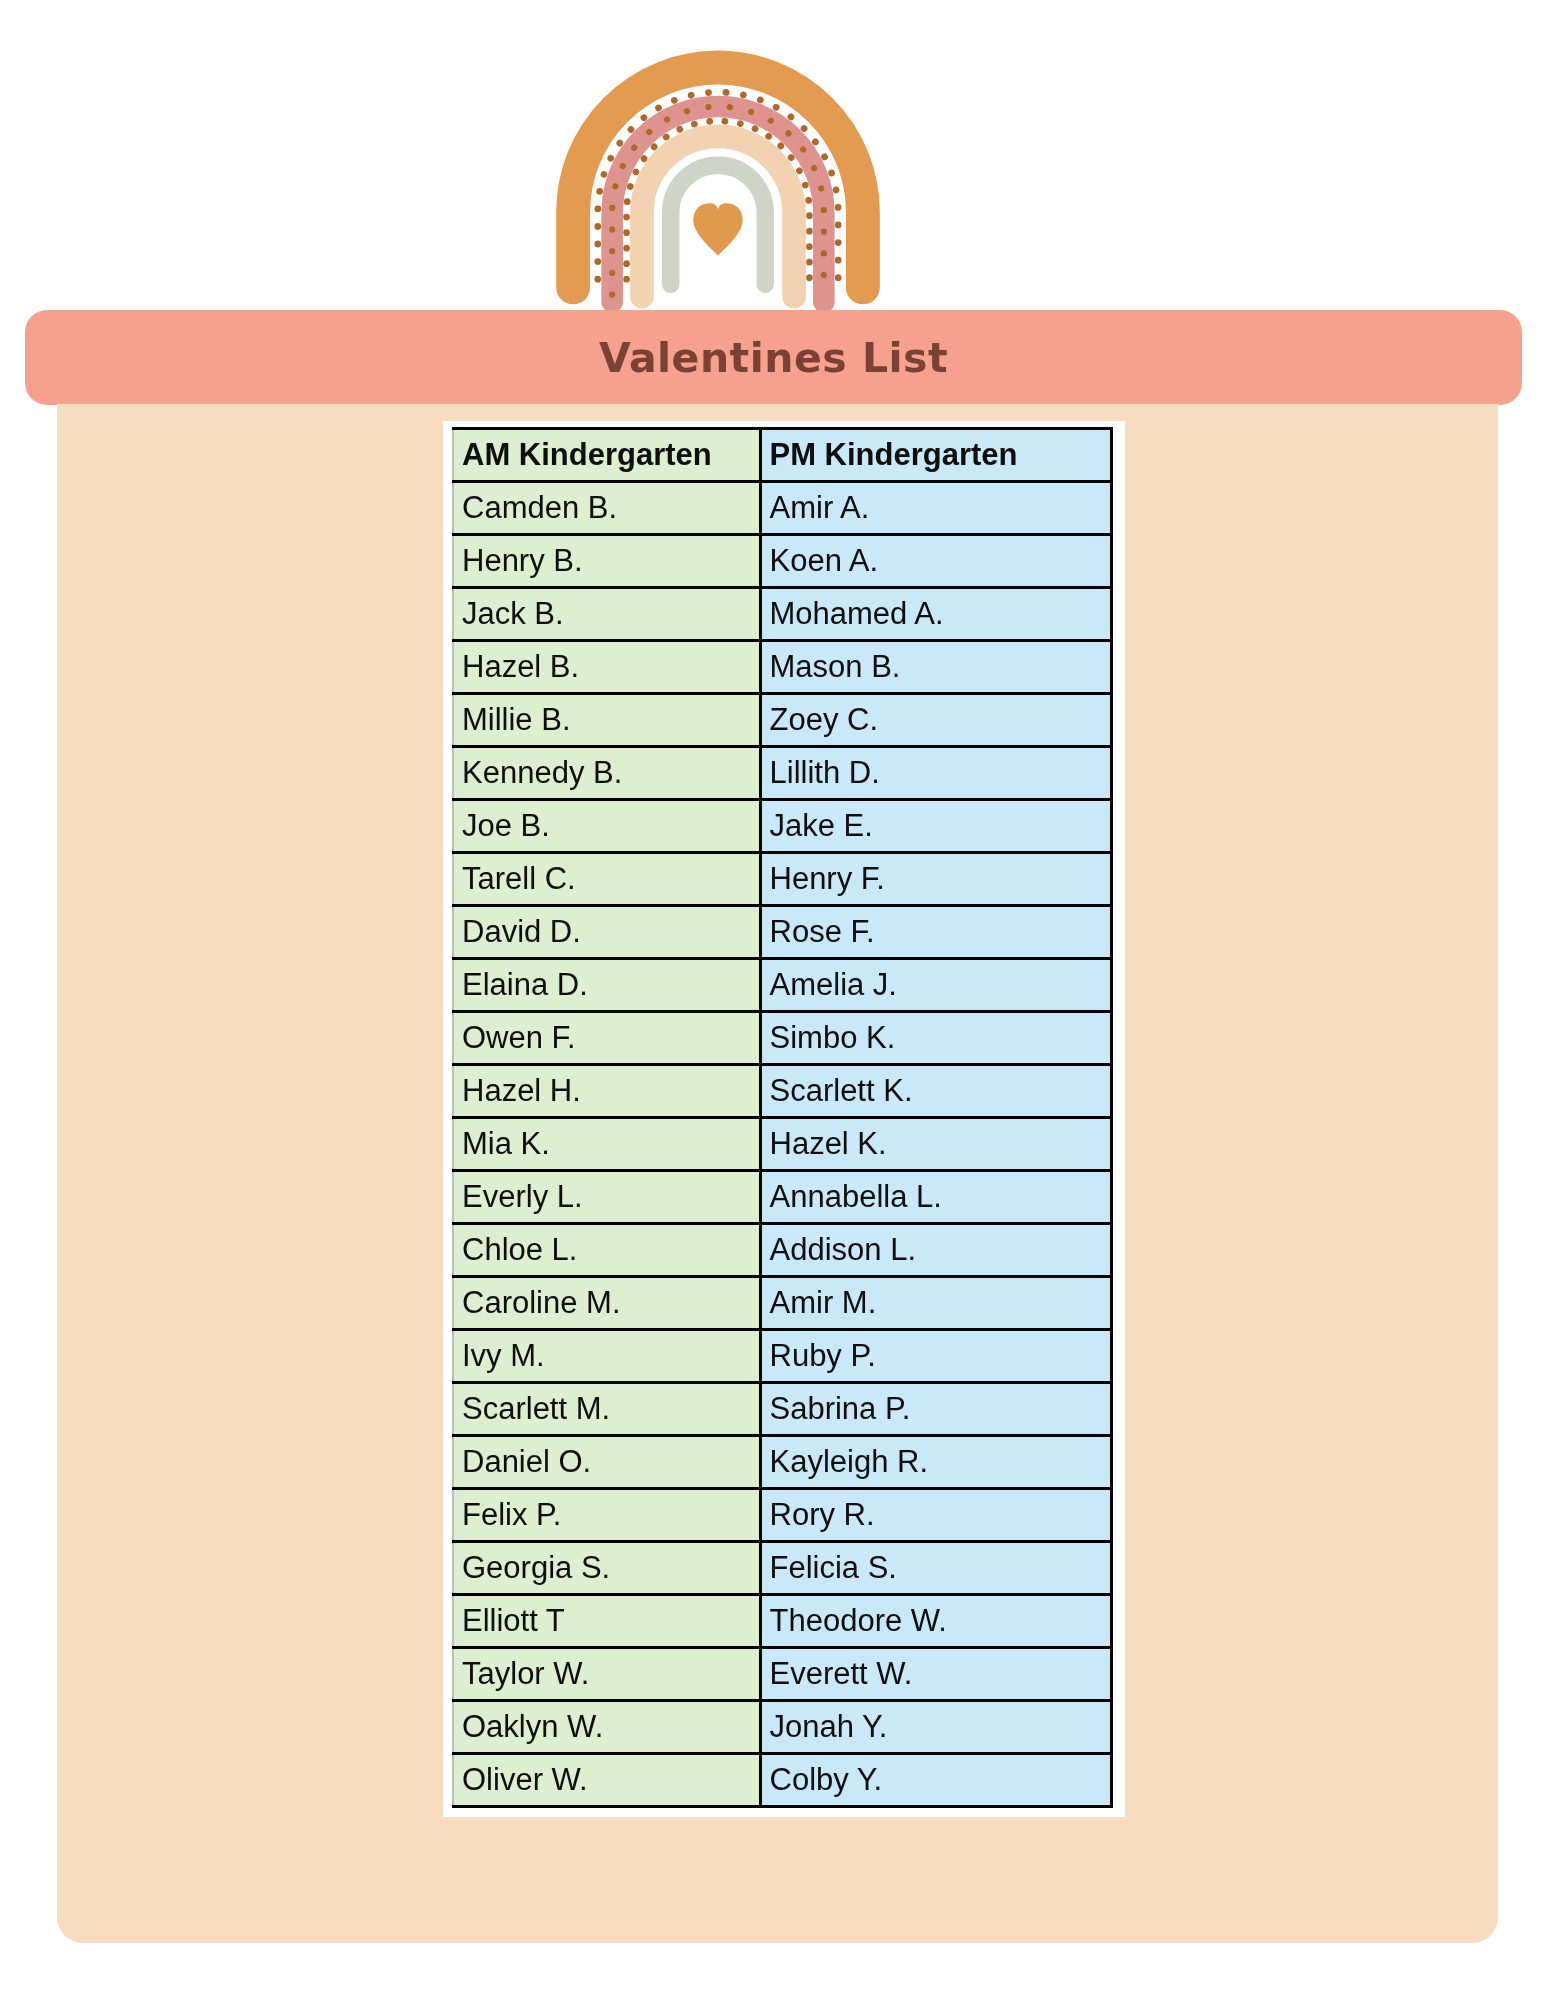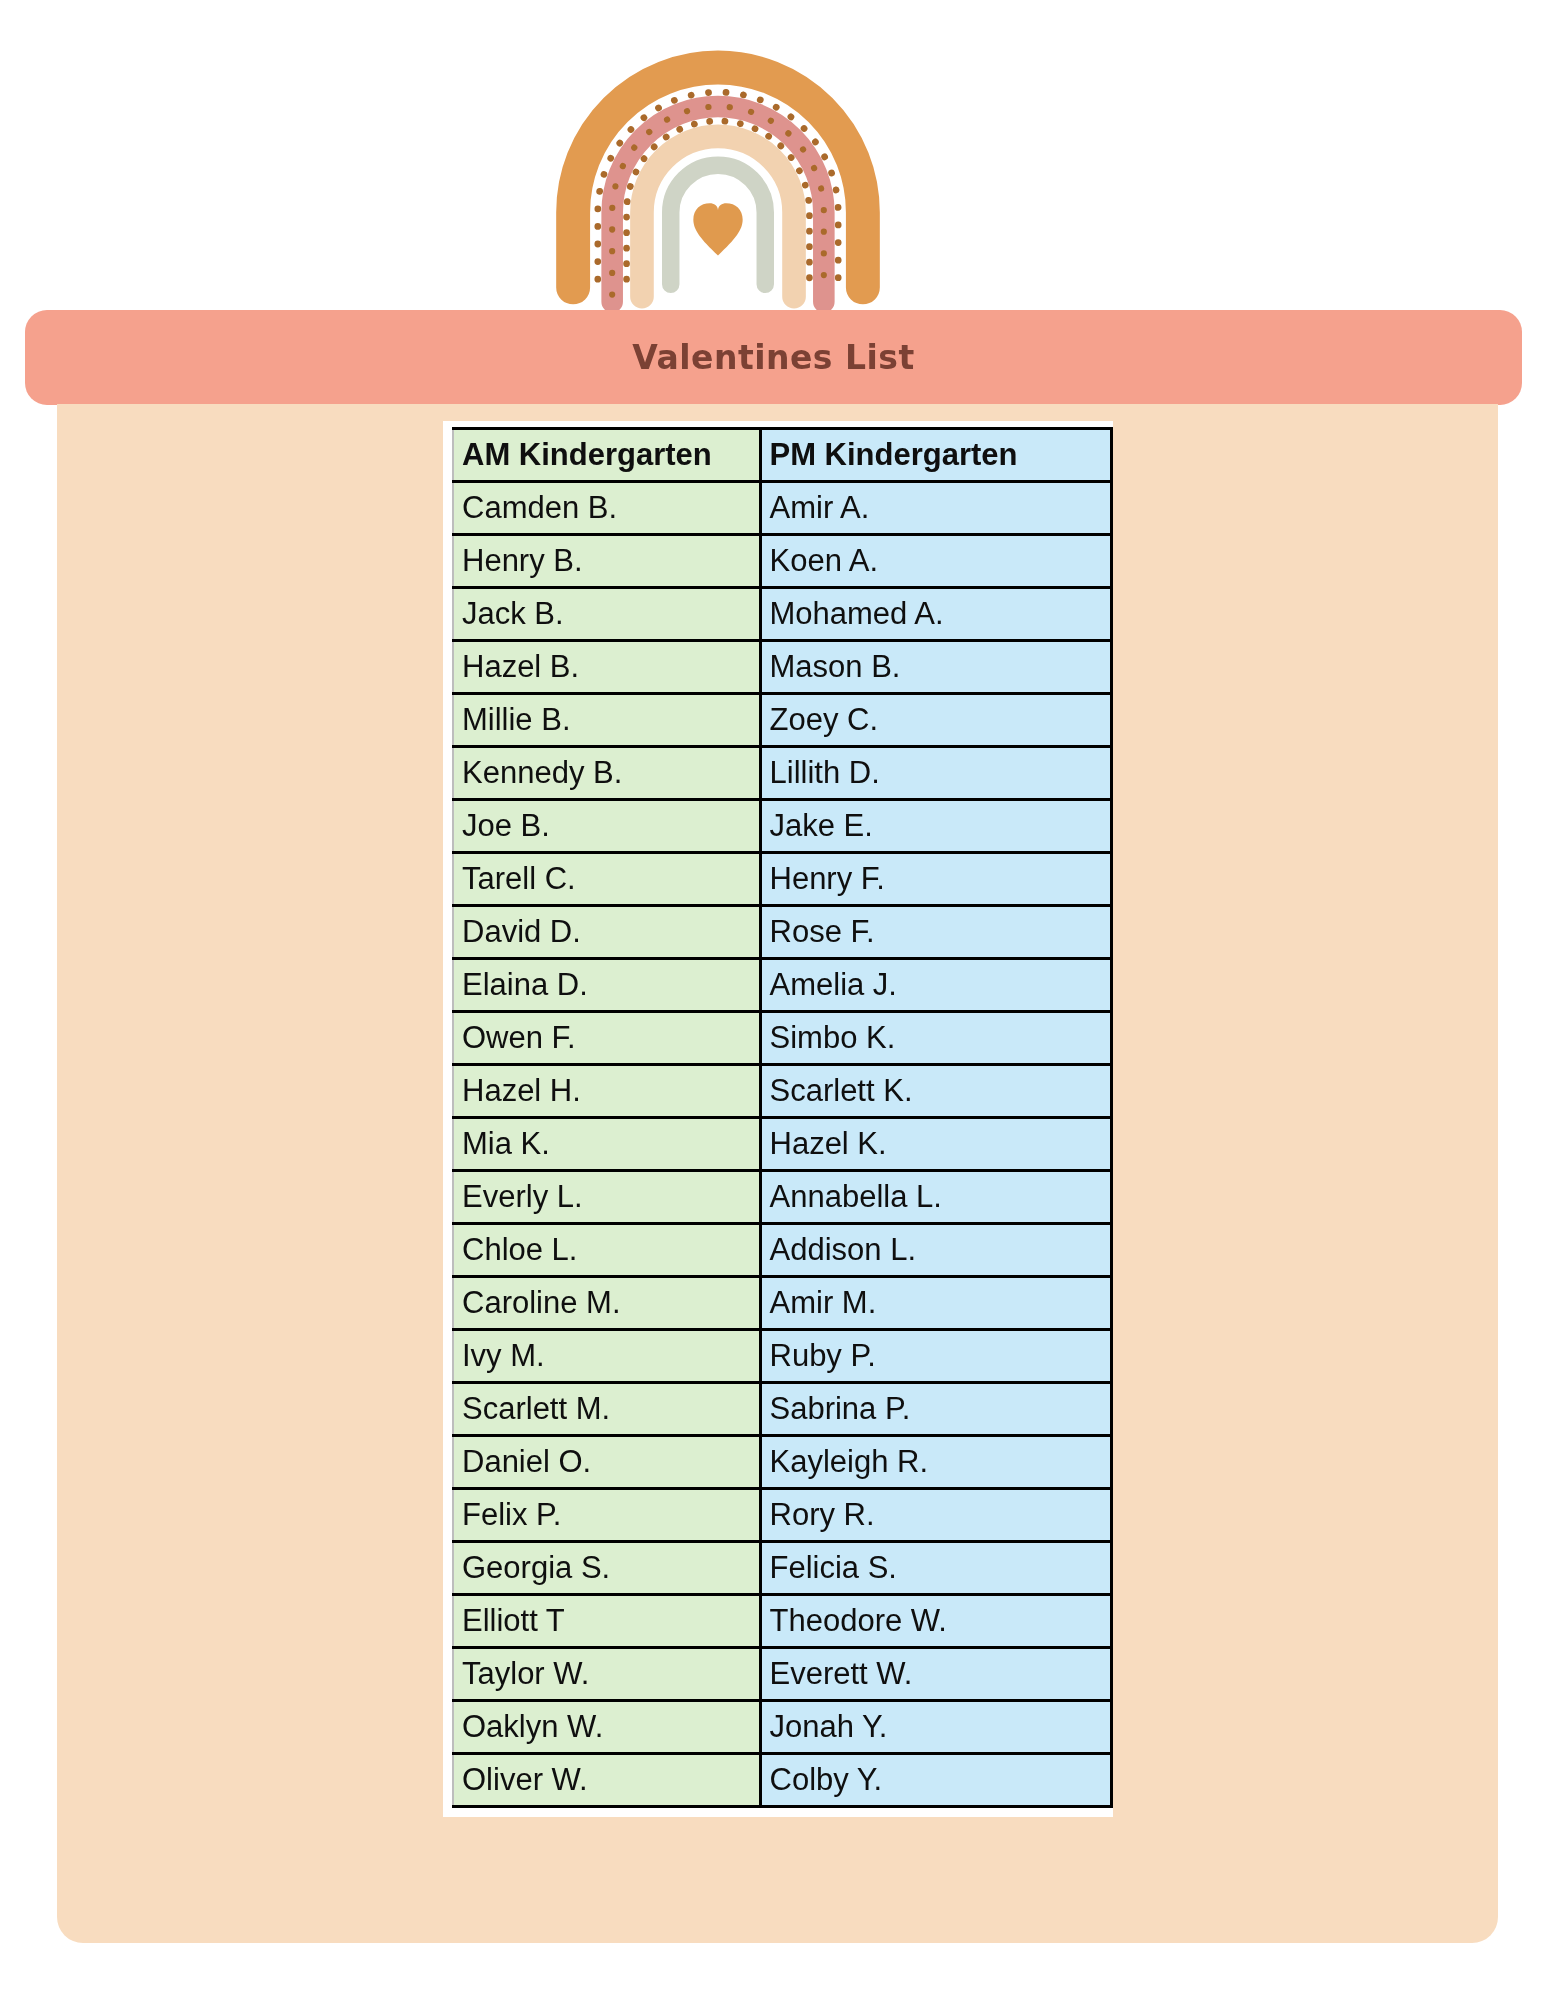--- a/index.html
+++ b/index.html
@@ -12,32 +12,32 @@
     position:absolute;left:527px;top:48px;width:382px;height:262px;
   }
   .title-bar{
     position:absolute;left:25px;top:310px;width:1497px;height:95px;
     background:var(--salmon,#F5A18D);
     border-radius:22px;
     display:flex;align-items:center;justify-content:center;
   }
   .title-bar .title{
     font-family:"DejaVu Sans", sans-serif;
-    font-size:33px;font-weight:bold;letter-spacing:.5px;
+    font-size:41px;font-weight:bold;letter-spacing:.5px;
     color:var(--brown,#7B4134);
   }
   .panel{
     position:absolute;left:57px;top:404px;width:1441px;height:1539px;
     background:var(--peach,#F8DCBF);
     border-radius:0 0 26px 26px;
   }
   .table-wrap{
     position:absolute;left:386px;top:17px;   
     background:#ffffff;
-    padding:6px 0 9px 9px;
+    padding:6px 12px 9px 9px;
   }
   table.roster{
     border-collapse:collapse;table-layout:fixed;
   }
   table.roster col.c-am{width:307px;}
   table.roster col.c-pm{width:351px;}
   table.roster th, table.roster td{
     border:3px solid #000;
     height:50px;
     padding:0 6px 0 8px;

